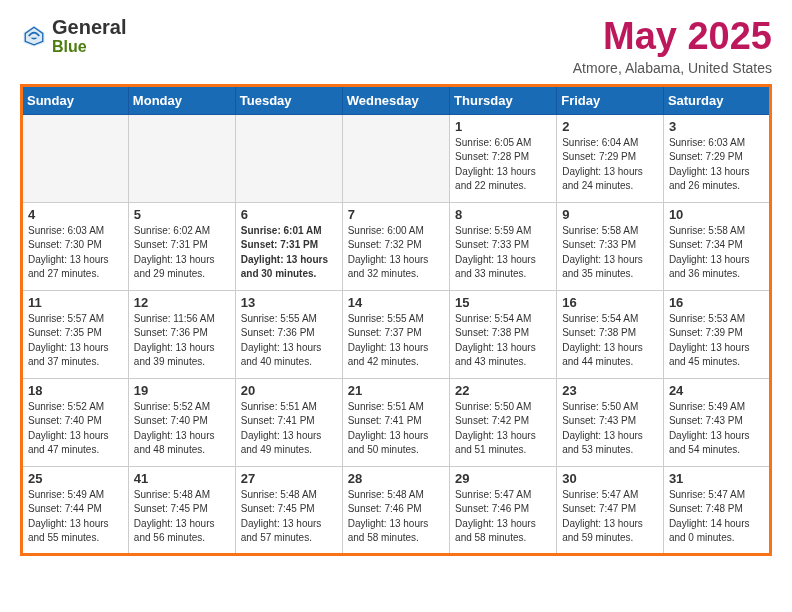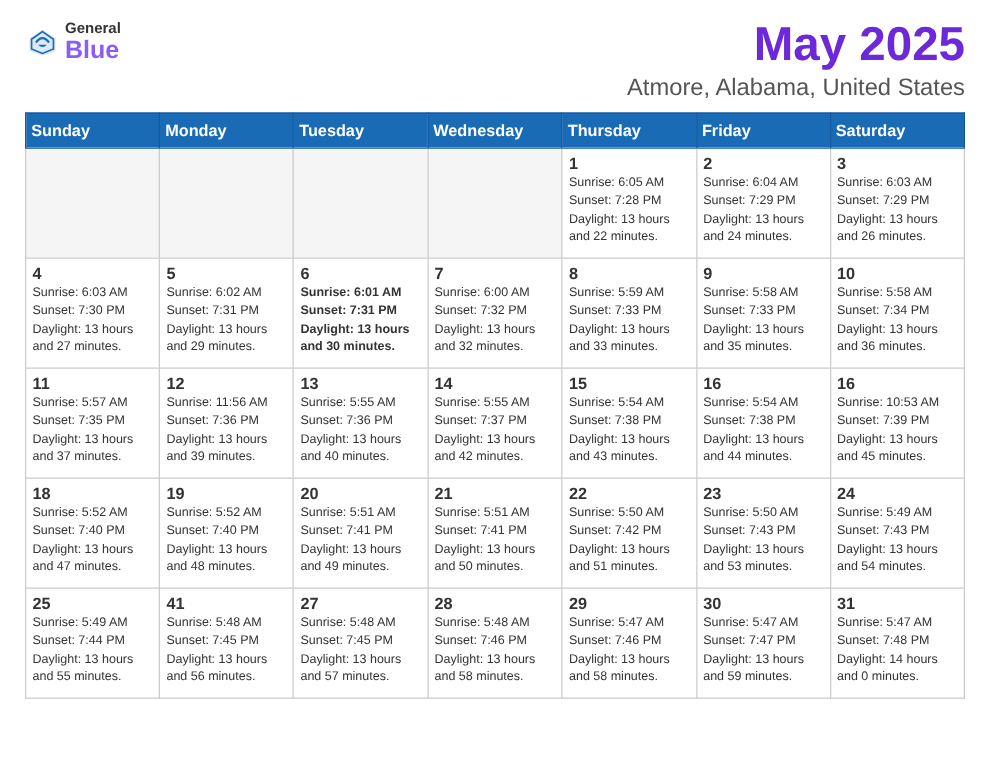--- a/index.html
+++ b/index.html
@@ -20,51 +20,51 @@
       display: flex;
       align-items: center;
       gap: 4px;
     }
     .logo-text {
       display: flex;
       flex-direction: column;
       line-height: 1.1;
     }
     .logo-general {
-      font-size: 12px;
+      font-size: 20px;
       font-weight: bold;
       color: #333;
     }
     .logo-blue {
-      font-size: 20px;
-      font-weight: bold;
-      color: #8b5cf6;
+      font-size: 16px;
+      font-weight: bold;
+      color: #4d7c0f;
     }
     .logo-icon {
       width: 28px;
       height: 28px;
     }
     .title-block {
       text-align: right;
     }
     .month-title {
       font-size: 38px;
       font-weight: bold;
-      color: #6d28d9;
+      color: #be185d;
       line-height: 1.1;
     }
     .location {
-      font-size: 19px;
+      font-size: 14px;
       color: #555;
       margin-top: 2px;
     }
     .calendar {
       width: 100%;
       border-collapse: collapse;
-      border: 1px solid #f97316;
+      border: 3px solid #f97316;
     }
     .calendar th {
       background: #1a6bb5;
       color: #fff;
       font-size: 13px;
       font-weight: bold;
       padding: 6px 4px;
       text-align: left;
       border: 1px solid #1557a0;
     }
@@ -247,21 +247,21 @@
         </td>
         <td>
           <div class="day-number">16</div>
           <div class="day-info" style="white-space: pre-line;">Sunrise: 5:54 AM
 Sunset: 7:38 PM
 Daylight: 13 hours
 and 44 minutes.</div>
         </td>
         <td>
           <div class="day-number">16</div>
-          <div class="day-info" style="white-space: pre-line;">Sunrise: 10:53 AM
+          <div class="day-info" style="white-space: pre-line;">Sunrise: 5:53 AM
 Sunset: 7:39 PM
 Daylight: 13 hours
 and 45 minutes.</div>
         </td>
       </tr>
       <tr class="week-row">
         <td>
           <div class="day-number">18</div>
           <div class="day-info" style="white-space: pre-line;">Sunrise: 5:52 AM
 Sunset: 7:40 PM

